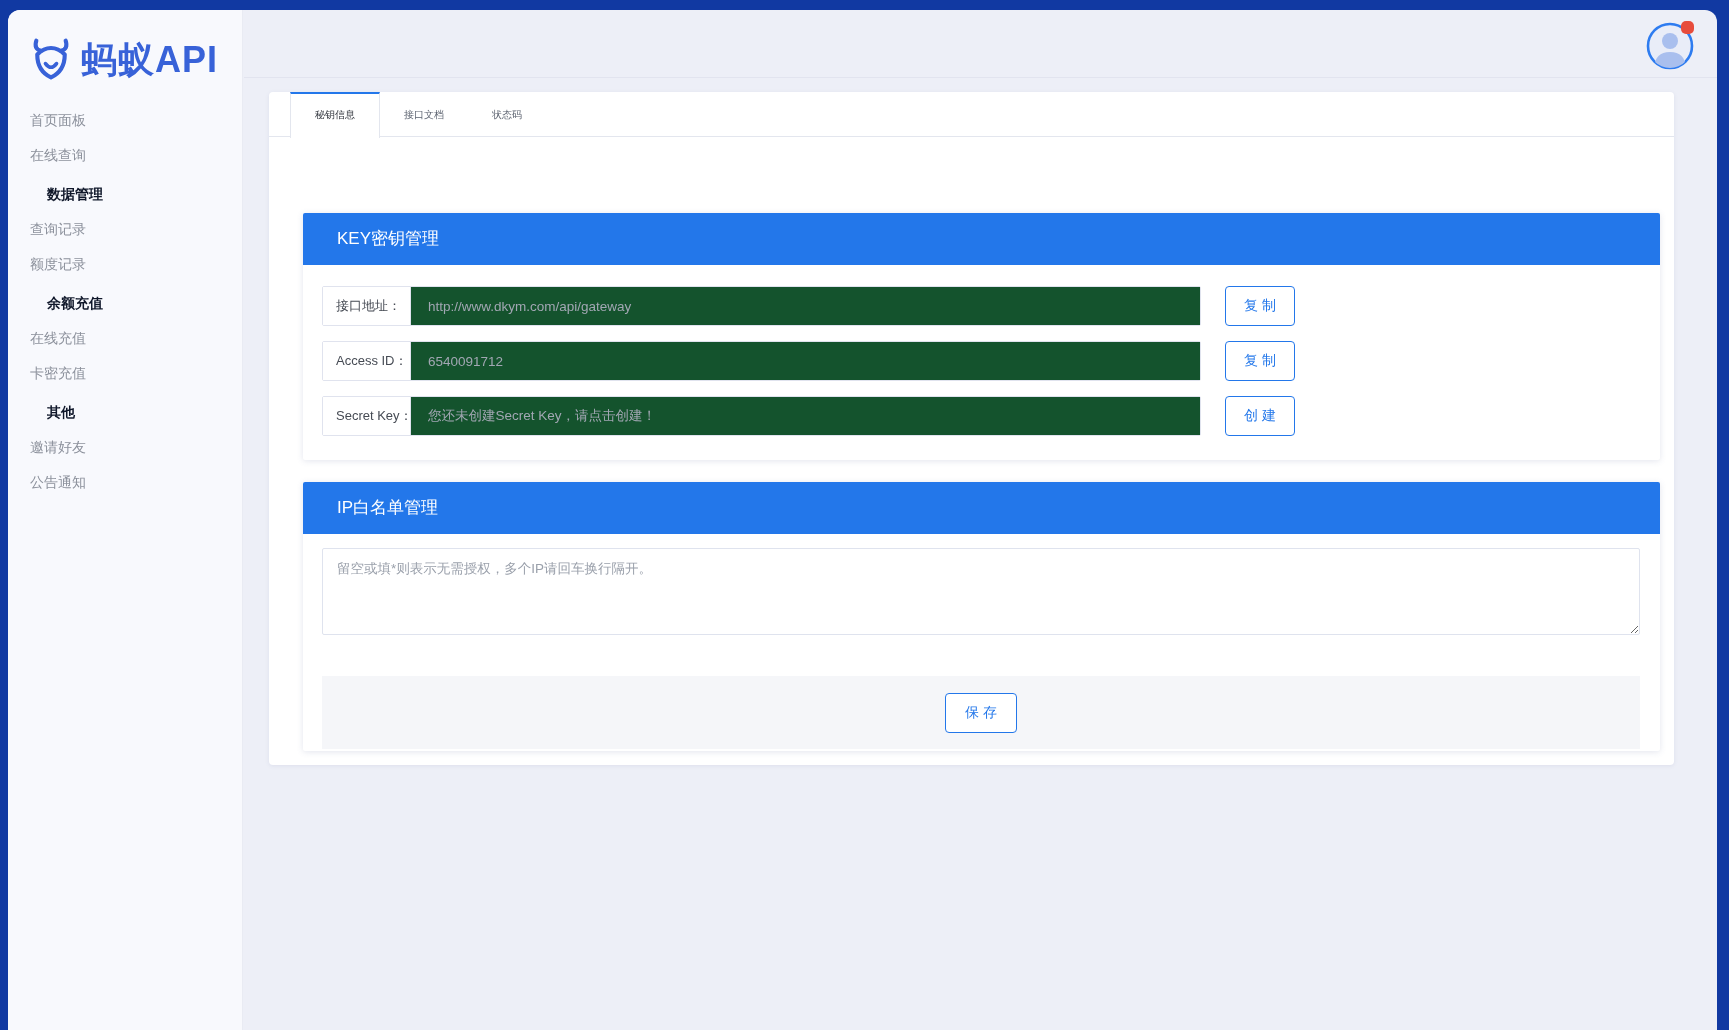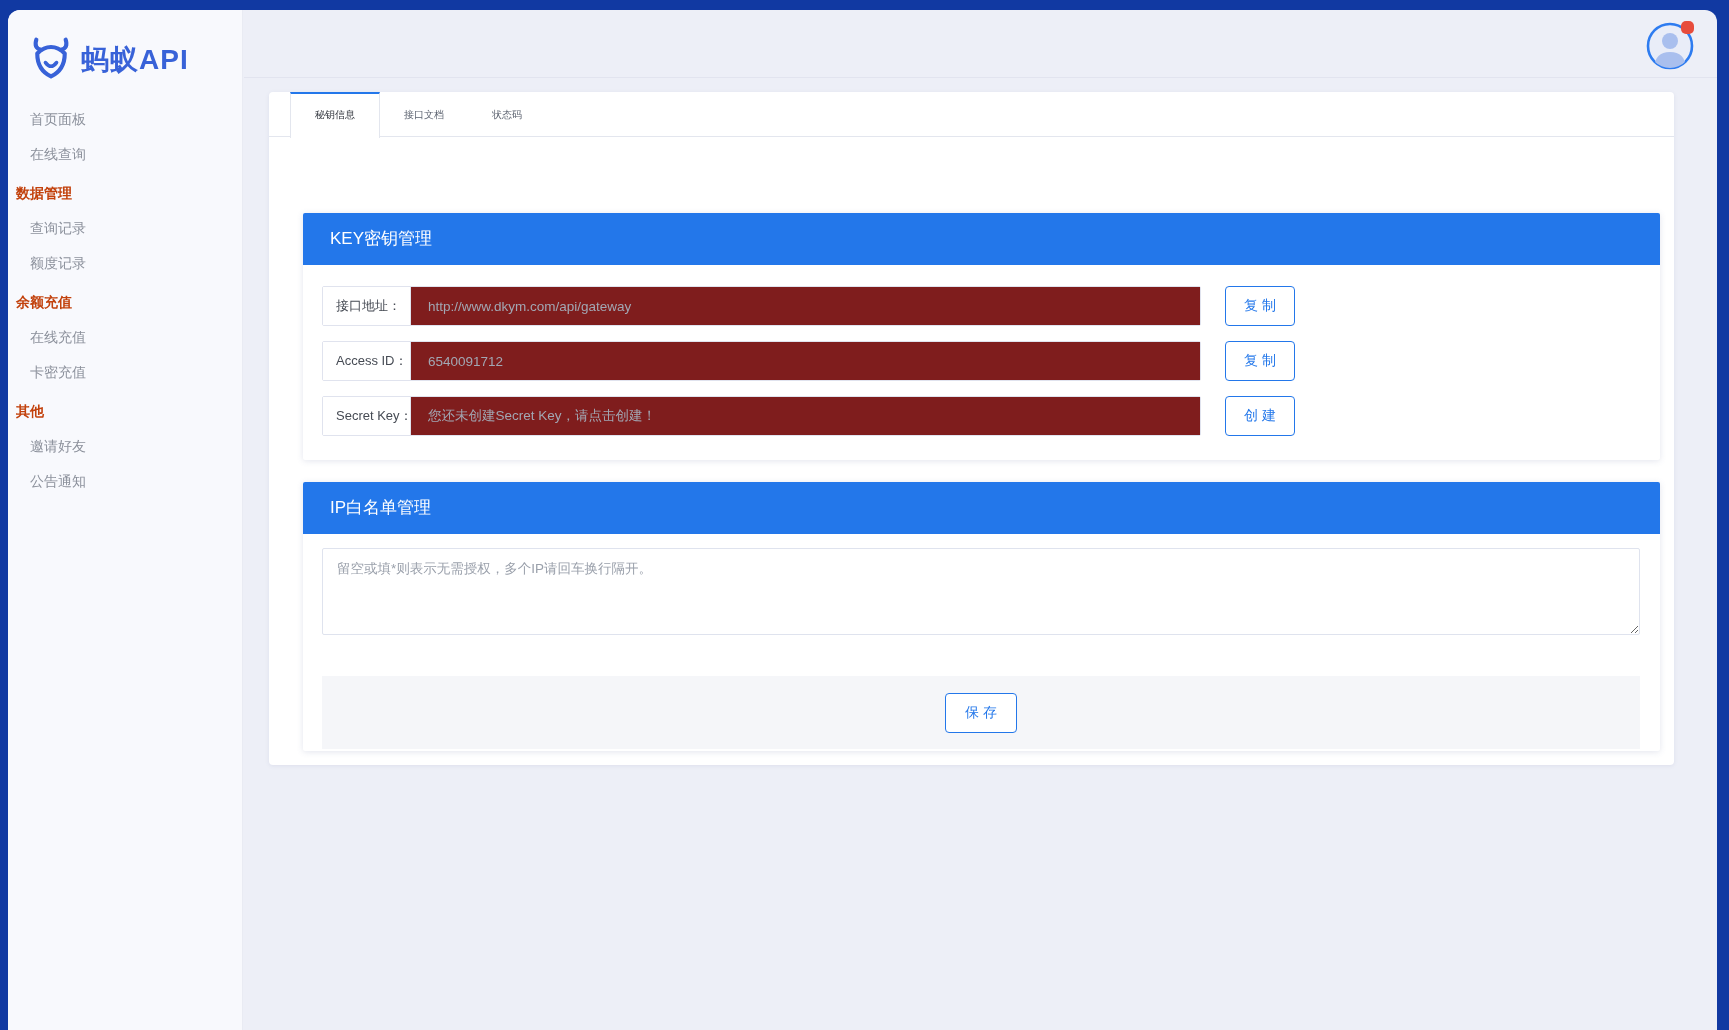--- a/index.html
+++ b/index.html
@@ -12,29 +12,29 @@
   .frame {
     position:absolute; top:10px; left:8px; right:12px; bottom:0;
     background:#edeff7; border-radius:12px 12px 0 0; overflow:hidden;
   }
   
   .sidebar {
     position:absolute; top:0; left:0; bottom:0; width:235px;
     background:#f8f9fd; border-right:1px solid #e9ebf3;
   }
   .logo { display:flex; align-items:center; gap:7px; padding:26px 0 0 20px; }
-  .logo-text { font-size:28px; font-weight:700; color:#3862d8; letter-spacing:1px; }
+  .logo-text { font-size:36px; font-weight:700; color:#3862d8; letter-spacing:1px; }
   .menu { margin-top:18px; }
   .menu-item {
     height:35px; line-height:35px; padding-left:22px;
     font-size:14px; color:#8c919c; cursor:pointer;font-family:Liberation Serif, serif;
   }
   .menu-header {
-    height:35px; line-height:35px; padding-left:8px; margin-top:4px;
-    font-size:14px; font-weight:700; color:#c2410c;
+    height:35px; line-height:35px; padding-left:39px; margin-top:4px;
+    font-size:14px; font-weight:700; color:#0f172a;
   }
   
   .main { position:absolute; top:0; left:236px; right:0; bottom:0; }
   .topbar {
     height:68px; border-bottom:1px solid #e2e4ef;
     display:flex; align-items:center; padding-left:25px; position:relative;
   }
   .rates { font-size:15px; font-weight:700; color:#1b2f96; }
   .rates .rate-label { margin-right:22px; }
   .rates .rate-item { margin-right:26px; }
@@ -55,37 +55,37 @@
     border-top:2px solid #2377ea; border-left:1px solid #e3e6ee; border-right:1px solid #e3e6ee;
     background:#fff; color:#2e323a;
   }
   .section {
     margin:0 14px 0 34px; background:#fff;
     box-shadow:0 1px 6px rgba(80,95,150,0.16); border-radius:2px;
   }
   .section-key { margin-top:76px; }
   .section-ip { margin-top:22px; }
   .section-banner {
-    height:52px; line-height:52px; padding-left:27px;
+    height:52px; line-height:52px; padding-left:34px;
     background:#2377ea; color:#fff; font-size:17px; border-radius:2px 2px 0 0;
   }
   .key-body { padding:21px 0 24px 19px; }
   .field-line { display:flex; align-items:center; margin-bottom:15px; }
   .field-line:last-child { margin-bottom:0; }
   .field-row {
     display:flex; width:879px; height:40px;
     border:1px solid #e0e3ee; border-radius:2px; background:#f6f7fa;
   }
   .field-label {
     width:88px; display:flex; align-items:center; padding-left:13px;
     background:#fff; border-right:1px solid #e0e3ee; font-size:13px; color:#464b54;
     white-space:nowrap;
   }
   .field-value {
-    flex:1; border:none; outline:none; background:#7f1d1d;
+    flex:1; border:none; outline:none; background:#14532d;
     padding-left:17px; font-size:13.5px; color:#a2a7b3;
     font-family:"Liberation Sans","DejaVu Sans",sans-serif;
   }
   .btn {
     display:inline-flex; align-items:center; justify-content:center;
     background:#fff; border:1px solid #2377ea; color:#2377ea;
     border-radius:4px; font-size:14px; cursor:pointer;
     font-family:"Liberation Sans","DejaVu Sans",sans-serif;
   }
   .row-btn { width:70px; height:40px; margin-left:24px; }

